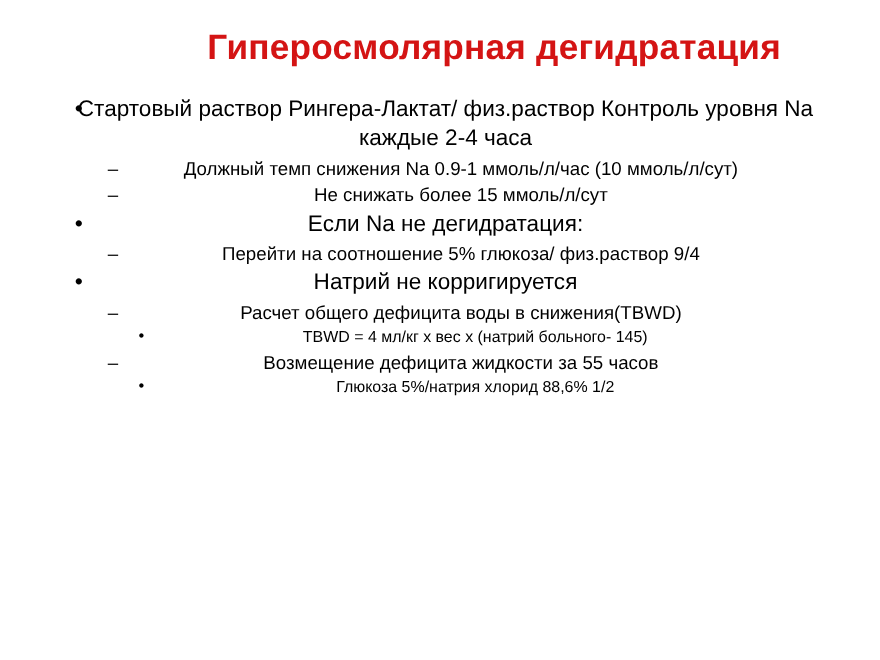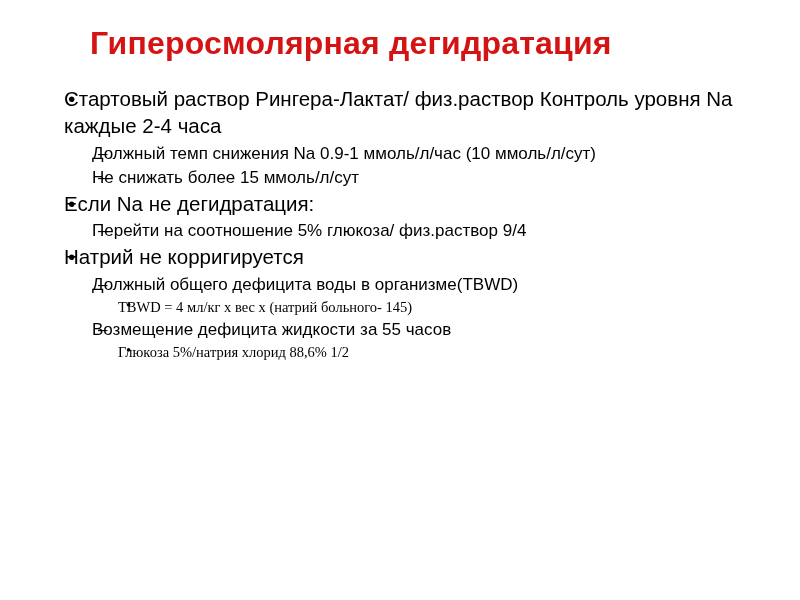--- a/index.html
+++ b/index.html
@@ -16,34 +16,35 @@
   .slide {
     width: 800px;
     height: 600px;
     position: relative;
     box-sizing: border-box;
   }
   .title {
     color: #d41414;
     font-size: 32px;
     font-weight: bold;
-    text-align: left;
+    text-align: right;
     line-height: 1.32;
     padding: 22px 90px 0 90px;
     box-sizing: border-box;
     letter-spacing: 0.2px;
   }
   .body {
     margin-top: 22px;
     padding: 0 54px 0 38px;
   }
   ul {
     list-style: none;
     margin: 0;
     padding: 0;
+    text-align: center;
   }
   li {
     position: relative;
     color: #000000;
   }
 
   
   .lvl1 > li {
     font-size: 20.5px;
     line-height: 1.30;
@@ -80,21 +81,20 @@
 
   
   .lvl3 {
     margin-top: 2px;
   }
   .lvl3 > li {
     font-size: 14.5px;
     line-height: 1.30;
     padding-left: 26px;
     margin-bottom: 1px;
-    font-family: Liberation Serif, serif;
   }
   .lvl3 > li > .btext::before {
     content: "\2022";
     position: absolute;
     left: 8px;
     top: -2px;
     font-size: 15px;
     color: #000;
   }
 
@@ -137,21 +137,21 @@
             </li>
           </ul>
         </span>
       </li>
 
       <li>
         <span class="btext">Натрий не корригируется</span>
         <span class="sub-wrap">
           <ul class="lvl2">
             <li>
-              <span class="btext">Должный общего дефицита воды в организме(TBWD)</span>
+              <span class="btext">Расчет общего дефицита воды в снижения(TBWD)</span>
               <span class="sub-wrap">
                 <ul class="lvl3">
                   <li>
                     <span class="btext">TBWD = 4 мл/кг х вес х (натрий больного- 145)</span>
                   </li>
                 </ul>
               </span>
             </li>
             <li>
               <span class="btext">Возмещение дефицита жидкости за 55 часов</span>

